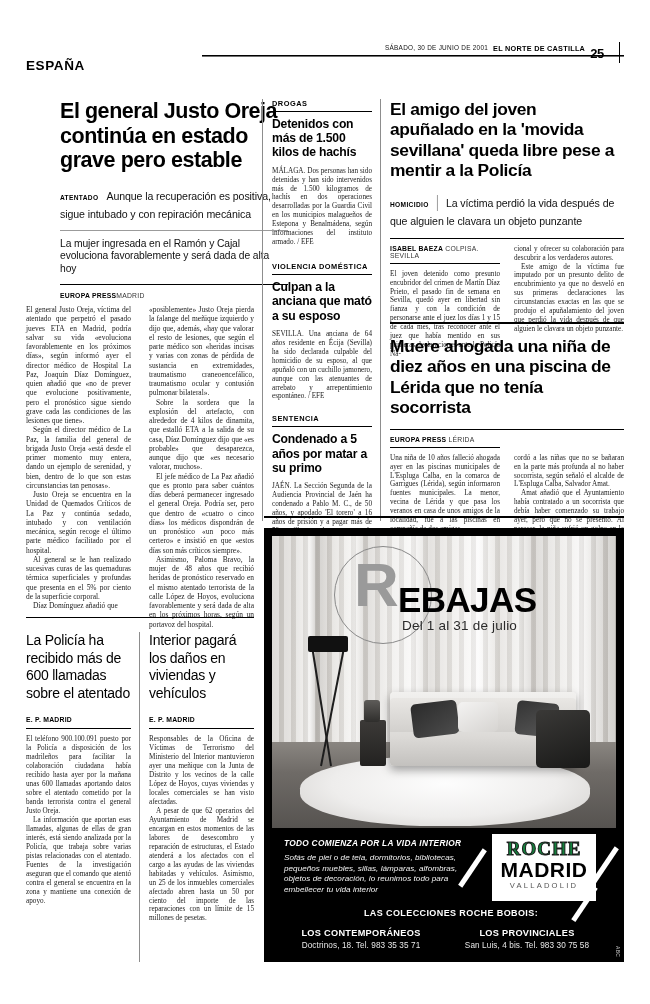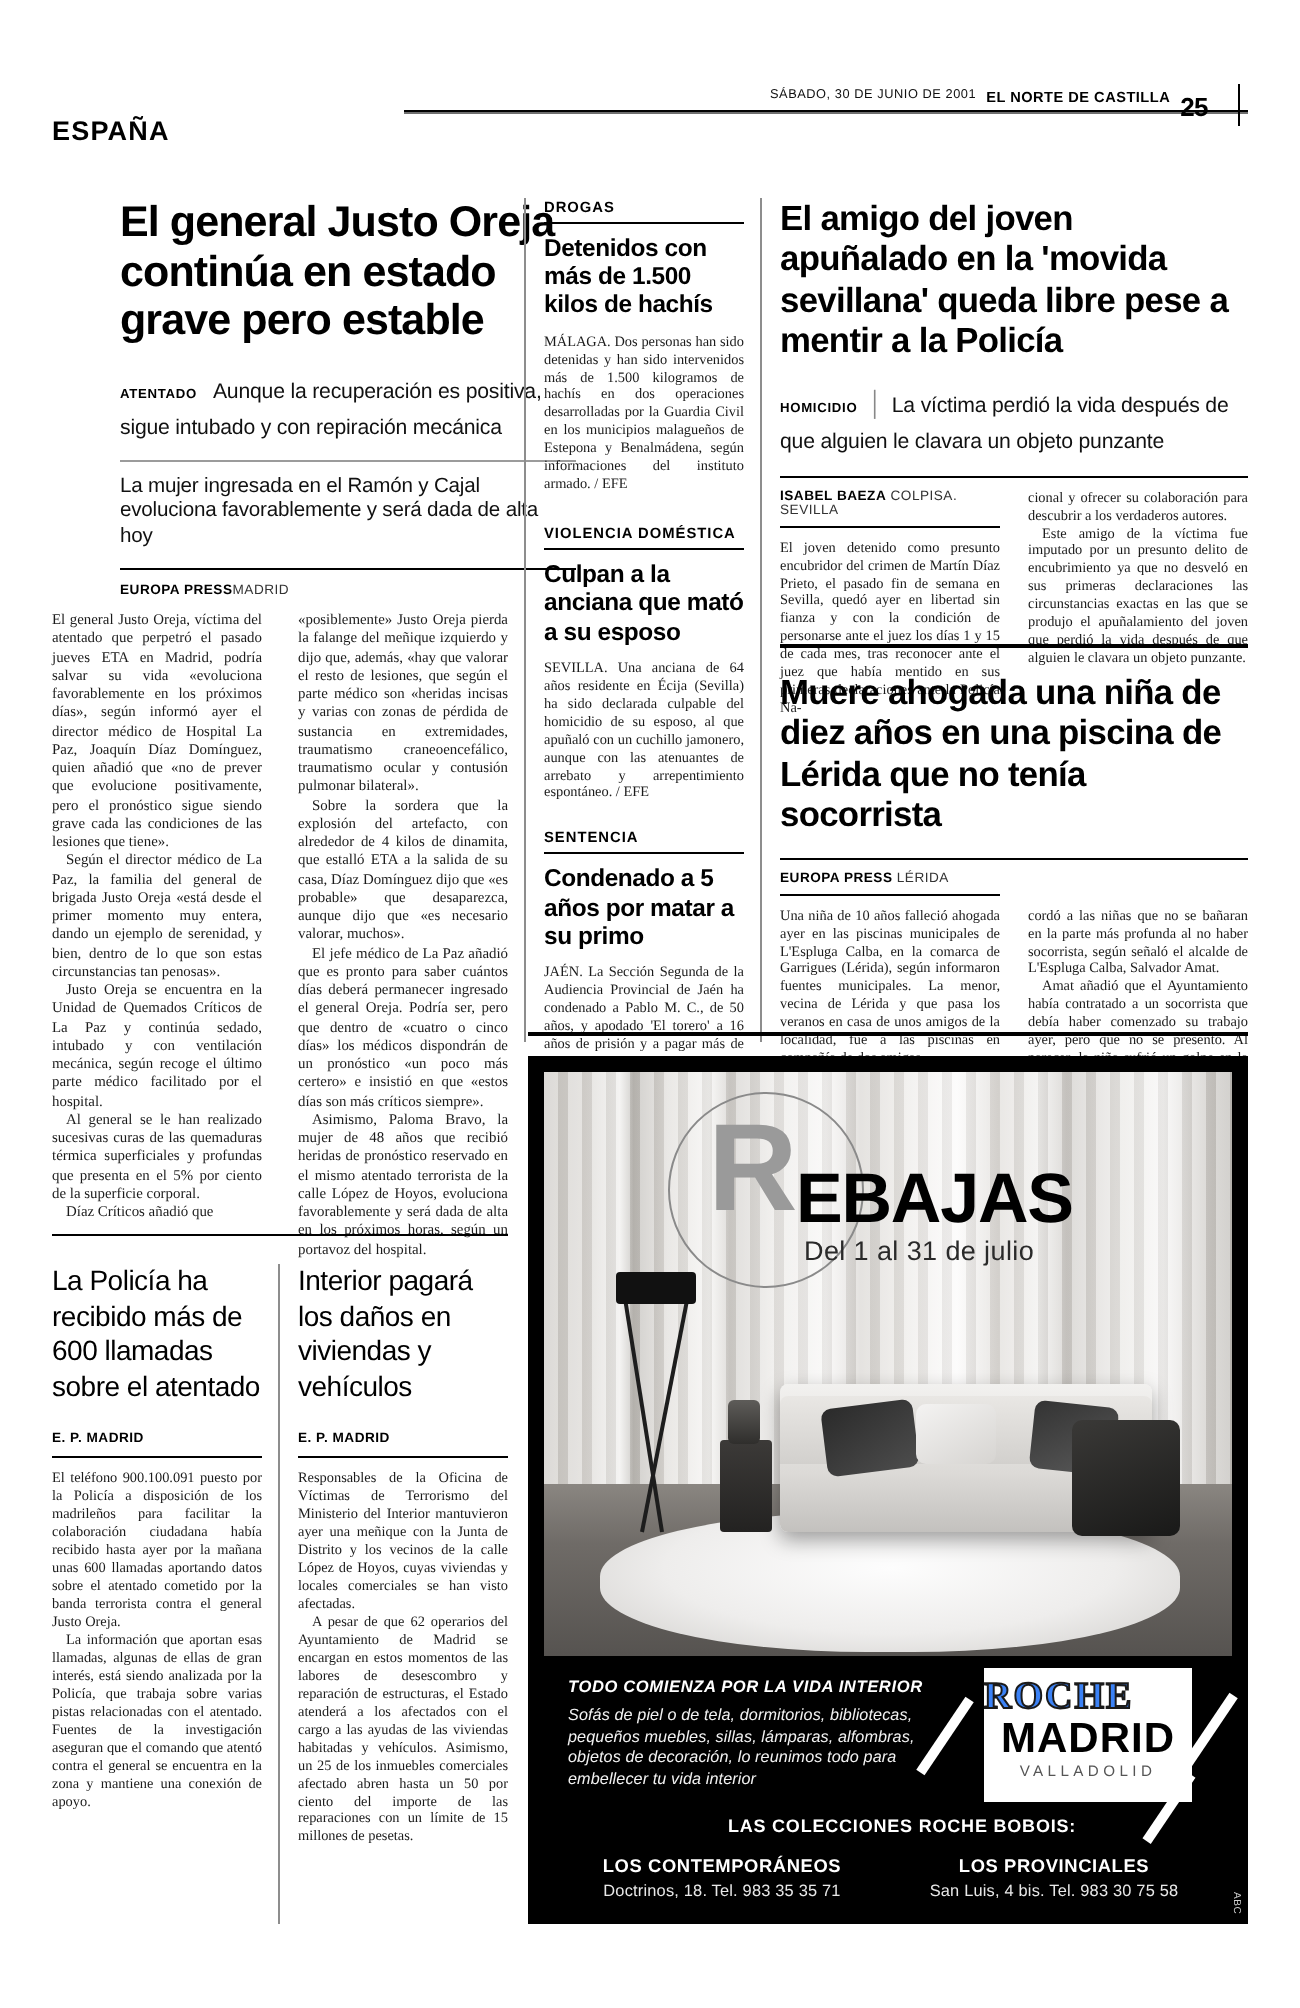--- a/index.html
+++ b/index.html
@@ -77,21 +77,21 @@
     color:#f2f2f2;letter-spacing:.05px;}
   .ad-center{font-family:"Liberation Sans",sans-serif;font-weight:bold;font-size:9px;
     color:#fff;letter-spacing:.4px;text-align:center;}
   .ad-col-h{font-family:"Liberation Sans",sans-serif;font-weight:bold;font-size:9.2px;
     color:#fff;letter-spacing:.3px;text-align:center;}
   .ad-col-t{font-family:"Liberation Sans",sans-serif;font-size:8.2px;color:#e8e8e8;
     letter-spacing:.1px;text-align:center;}
 
   .logo-box{position:absolute;background:#fff;z-index:7;}
   .logo-roche{font-family:"Liberation Serif",serif;font-weight:bold;font-size:19px;
-    letter-spacing:1px;color:#3b82f6;-webkit-text-stroke:1px #1a1a1a;line-height:20px;}
+    letter-spacing:1px;color:#15803d;-webkit-text-stroke:1px #1a1a1a;text-align:center;line-height:20px;}
   .logo-bobois{font-family:"Liberation Sans",sans-serif;font-weight:bold;font-size:21px;
     letter-spacing:.5px;color:#000;text-align:center;line-height:22px;}
   .logo-city{font-family:"Liberation Sans",sans-serif;font-size:7.6px;letter-spacing:2.2px;
     color:#555;text-align:center;}
   .slash{position:absolute;background:#fff;z-index:6;}
 </style>
 </head>
 <body>
 
 <div class="page">
@@ -125,21 +125,21 @@
     <div class="byline">
       <b>EUROPA PRESS</b><span class="src">MADRID</span>
     </div>
   </div>
 
   <div class="body" style="position:absolute;left:26px;top:305px;width:105px;height:302px;">
     <p>El general Justo Oreja, víctima del atentado que perpetró el pasado jueves ETA en Madrid, podría salvar su vida «evoluciona favorablemente en los próximos días», según informó ayer el director médico de  Hospital La Paz, Joaquín Díaz Domínguez, quien añadió que «no de prever que evolucione positivamente, pero el pronóstico sigue siendo grave cada las condiciones de las lesiones que tiene».</p>
     <p>Según el director médico de La Paz, la familia del general de brigada Justo Oreja «está desde el primer momento muy entera, dando un ejemplo de serenidad, y bien, dentro de lo que son estas circunstancias tan penosas».</p>
     <p>Justo Oreja se encuentra en la Unidad de Quemados Críticos de La Paz y continúa sedado, intubado y con ventilación mecánica, según recoge el último parte médico facilitado por el hospital.</p>
     <p>Al general se le han realizado sucesivas curas de las quemaduras térmica superficiales y profundas que presenta en el 5% por ciento de la superficie corporal.</p>
-    <p>Díaz Críticos añadió que</p>
+    <p>Díaz Domínguez añadió que</p>
   </div>
   <div class="body" style="position:absolute;left:149px;top:305px;width:105px;height:302px;">
     <p>«posiblemente» Justo Oreja pierda la falange del meñique izquierdo y dijo que, además, «hay que valorar el resto de lesiones, que según el parte médico son «heridas incisas y varias con zonas de pérdida de sustancia en extremidades, traumatismo craneoencefálico, traumatismo ocular y contusión pulmonar bilateral».</p>
     <p>Sobre la sordera que la explosión del artefacto, con alrededor de 4 kilos de dinamita, que estalló ETA a la salida de su casa, Díaz Domínguez dijo que «es probable» que desaparezca, aunque dijo que «es necesario valorar, muchos».</p>
     <p>El jefe médico de La Paz añadió que es pronto para saber cuántos días deberá permanecer ingresado el general Oreja. Podría ser, pero que dentro de «cuatro o cinco días» los médicos dispondrán de un pronóstico «un poco más certero» e insistió en que «estos días son más críticos siempre».</p>
     <p>Asimismo, Paloma Bravo, la mujer de 48 años que recibió heridas de pronóstico reservado en el mismo atentado terrorista de la calle López de Hoyos, evoluciona favorablemente y será dada de alta en los próximos horas, según un portavoz del hospital.</p>
   </div>
 
   <div class="rule" style="left:26px;top:617px;width:228px;height:1px;"></div>
 

